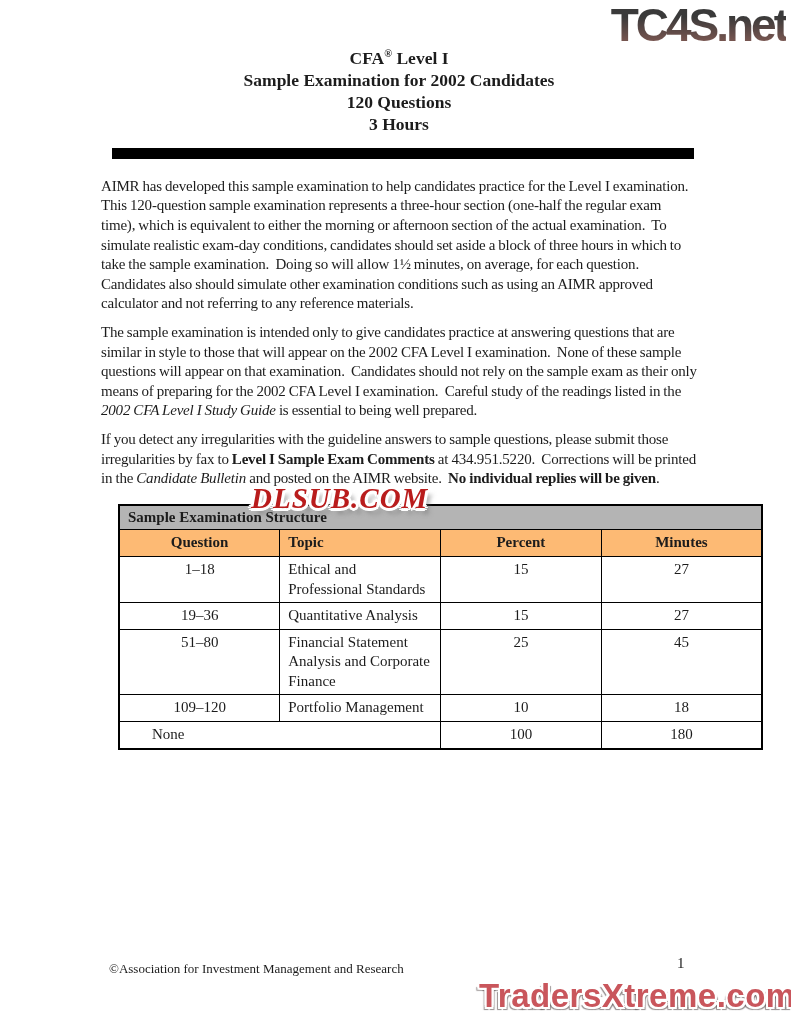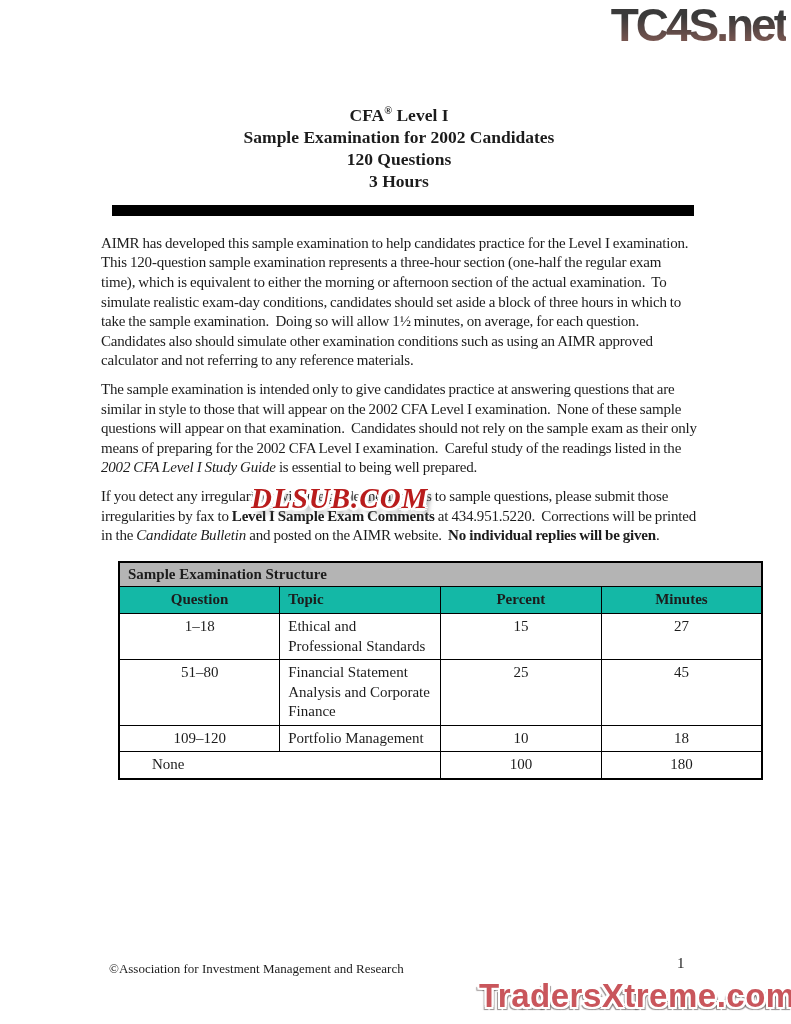--- a/index.html
+++ b/index.html
@@ -30,21 +30,21 @@
     }
   }
 
   
   .content {
     position:absolute; left:101px; top:0;
     width:596px;
   }
 
   .title-block {
-    margin-top:100px;
+    margin-top:43px;
     text-align:center;
     font-weight:bold;
     font-size:17.5px;
     line-height:22px;
   }
   .title-block sup { font-size:60%; vertical-align:super; }
 
   .rule {
     margin:13px 0 18px 11px;
     width:582px; height:11px;
@@ -77,21 +77,21 @@
     line-height:19.6px;
     padding:3px 8px;
     vertical-align:top;
     text-align:left;
   }
   .exam-table .t-title {
     background:#b4b4b4;
     font-weight:bold;
     padding:2px 8px;
   }
-  .exam-table tr.head th { background:#14b8a6; font-weight:bold; }
+  .exam-table tr.head th { background:#fdba74; font-weight:bold; }
   .c-q { width:62px; text-align:center !important; }
   .c-t { width:302px; }
   .c-p { width:61px; text-align:center !important; }
   .c-m { width:70px; text-align:center !important; }
   .total-cell { padding-left:32px !important; }
 
   
   .dlsub {
     position:absolute; left:251px; top:482px;
     font-family:"Liberation Serif", serif;
@@ -161,20 +161,26 @@
       <th class="c-p">Percent</th>
       <th class="c-m">Minutes</th>
     </tr>
     <tr>
       <td class="c-q">1–18</td>
       <td class="c-t">Ethical and Professional Standards</td>
       <td class="c-p">15</td>
       <td class="c-m">27</td>
     </tr>
     <tr>
+      <td class="c-q">19–36</td>
+      <td class="c-t">Quantitative Analysis</td>
+      <td class="c-p">15</td>
+      <td class="c-m">27</td>
+    </tr>
+    <tr>
       <td class="c-q">51–80</td>
       <td class="c-t">Financial Statement Analysis and Corporate Finance</td>
       <td class="c-p">25</td>
       <td class="c-m">45</td>
     </tr>
     <tr>
       <td class="c-q">109–120</td>
       <td class="c-t">Portfolio Management</td>
       <td class="c-p">10</td>
       <td class="c-m">18</td>

